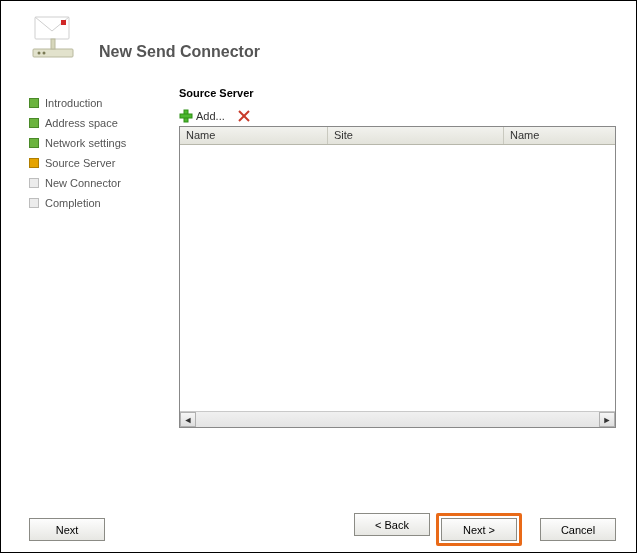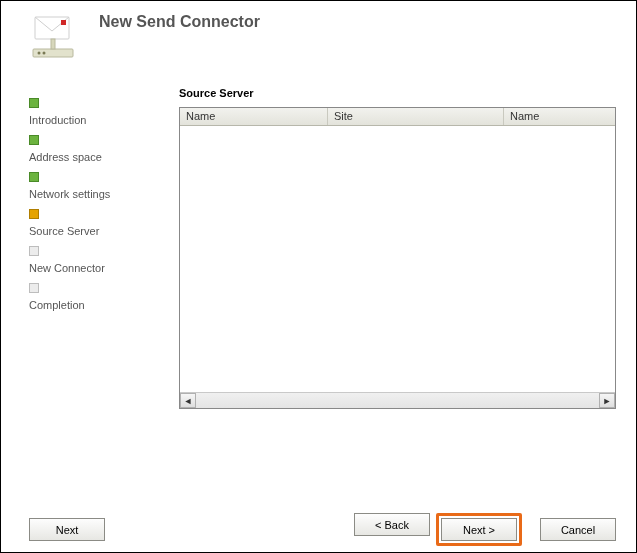--- a/index.html
+++ b/index.html
@@ -11,21 +11,21 @@
   background: #fff;
   color: #000;
   overflow: hidden;
 }
 .frame {
   width: 637px; height: 553px;
   border: 1px solid #000;
 }
 .header {
   display: flex;
-  align-items: flex-start;
+  align-items: flex-end;
   padding: 12px 26px 6px 28px;
   gap: 22px;
 }
 .header-icon {
   width: 48px; height: 48px;
   position: relative;
 }
 .header-title {
   font-size: 16px;
   font-weight: bold;
@@ -40,21 +40,20 @@
   width: 150px;
   padding-top: 26px;
 }
 .step {
   display: flex;
   align-items: flex-start;
   gap: 6px;
   padding: 4px 0;
   color: #555;
   cursor: default;
-  flex-direction: column;
 }
 .step .sq {
   width: 10px; height: 10px;
   margin-top: 1px;
   flex-shrink: 0;
 }
 .sq.done { background: #6cb33f; border: 1px solid #4a8a28; }
 .sq.current { background: #e5a300; border: 1px solid #b07e00; }
 .sq.pending { background: #ececec; border: 1px solid #bdbdbd; }
 .substep {
@@ -205,20 +204,35 @@
       </div>
       <div class="step">
         <span class="sq pending"></span>
         <span>Completion</span>
       </div>
     </div>
 
     <div class="main">
       <div class="section-title">Source Server</div>
 
+      <div class="toolbar">
+        <div class="tb-btn">
+          <svg width="14" height="14" viewBox="0 0 14 14">
+            <rect x="5" y="1" width="4" height="12" fill="#4cb82f" stroke="#2e8f16"></rect>
+            <rect x="1" y="5" width="12" height="4" fill="#4cb82f" stroke="#2e8f16"></rect>
+          </svg>
+          <span>Add...</span>
+        </div>
+        <div class="tb-btn">
+          <svg width="14" height="14" viewBox="0 0 14 14">
+            <line x1="2" y1="2" x2="12" y2="12" stroke="#c83a2a" stroke-width="2"></line>
+            <line x1="12" y1="2" x2="2" y2="12" stroke="#c83a2a" stroke-width="2"></line>
+          </svg>
+        </div>
+      </div>
 
       <div class="table-wrap">
         <div class="table-head">
           <div class="th c1">Name</div>
           <div class="th c2">Site</div>
           <div class="th c3">Name</div>
         </div>
         <div class="table-body"></div>
         <div class="hscroll">
           <div class="sc-btn">◄</div>

